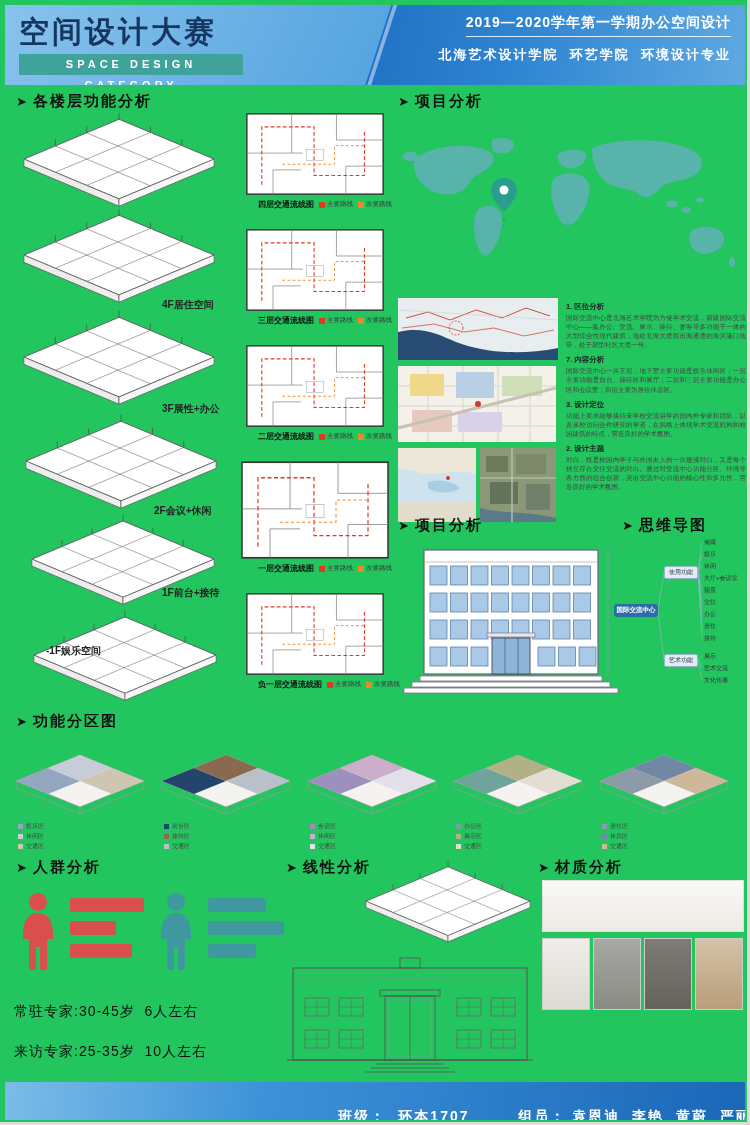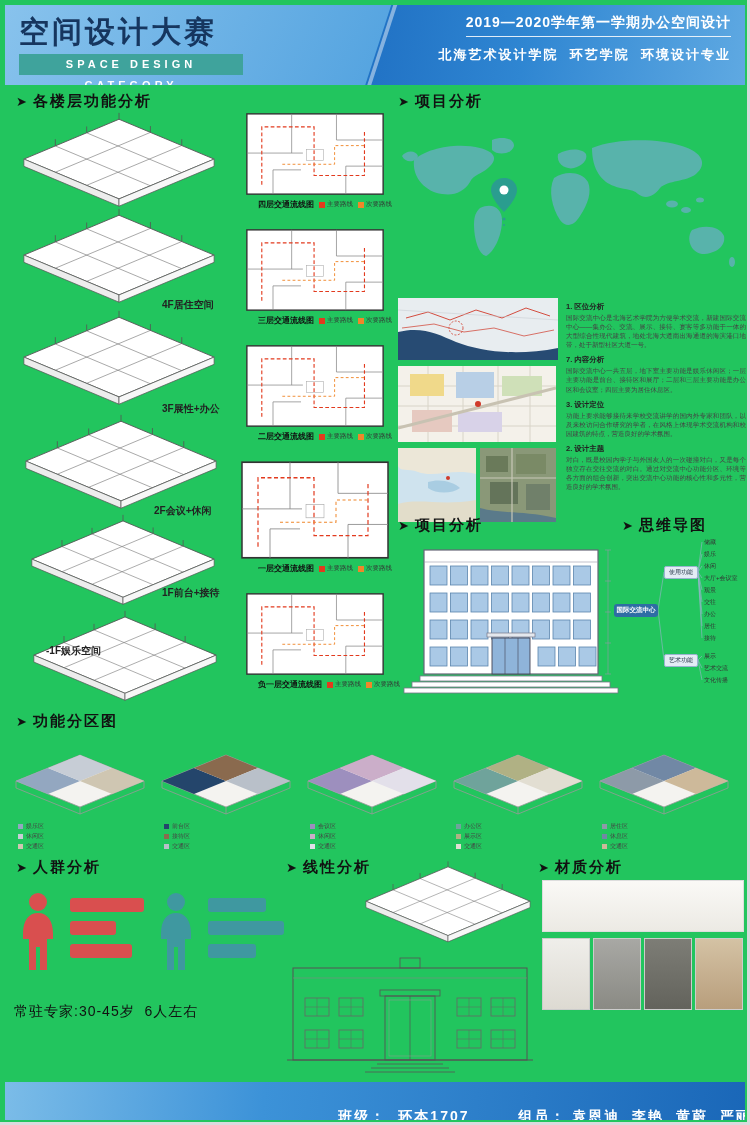--- a/index.html
+++ b/index.html
@@ -569,20 +569,21 @@
   </div>
   <svg class="abs" style="left:152px;top:892px" width="48" height="80" viewBox="0 0 48 80">
     <use href="#personIcon" fill="#3f98a0"></use>
   </svg>
   <div class="abs" style="left:208px;top:898px;width:110px">
     <div class="bar teal" style="width:58px"></div>
     <div class="bar teal" style="width:76px"></div>
     <div class="bar teal" style="width:48px"></div>
   </div>
   <div class="abs crowd-line" style="left:14px;top:1003px">常驻专家:30-45岁  6人左右</div>
+  <div class="abs crowd-line" style="left:14px;top:1043px">来访专家:25-35岁  10人左右</div>
 
   <svg class="abs" style="left:362px;top:856px" width="172" height="92" viewBox="0 0 220 106">
       <use href="#isoFloor"></use>
     </svg>
   <svg class="abs" style="left:285px;top:948px" width="250" height="128" viewBox="0 0 250 128">
     <line x1="2" y1="112" x2="248" y2="112" stroke="#555" stroke-width="1"></line>
     <rect x="8" y="20" width="234" height="92" fill="none" stroke="#555" stroke-width="1"></rect>
     <line x1="8" y1="30" x2="242" y2="30" stroke="#888" stroke-width="0.6"></line>
     <rect x="115" y="10" width="20" height="10" fill="none" stroke="#555" stroke-width="0.8"></rect>
     <rect x="95" y="42" width="60" height="6" fill="none" stroke="#555" stroke-width="0.8"></rect>

